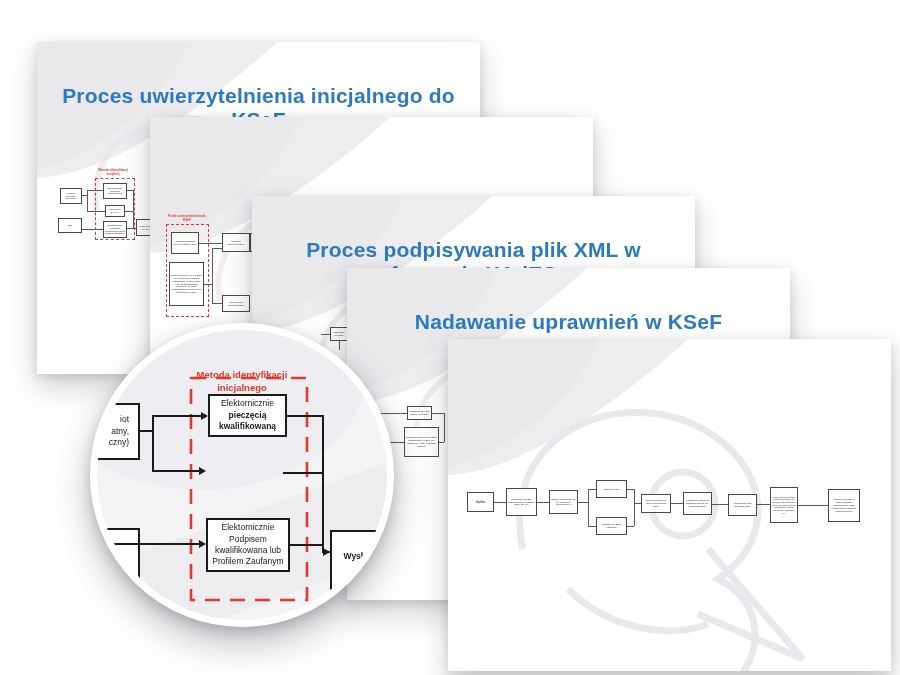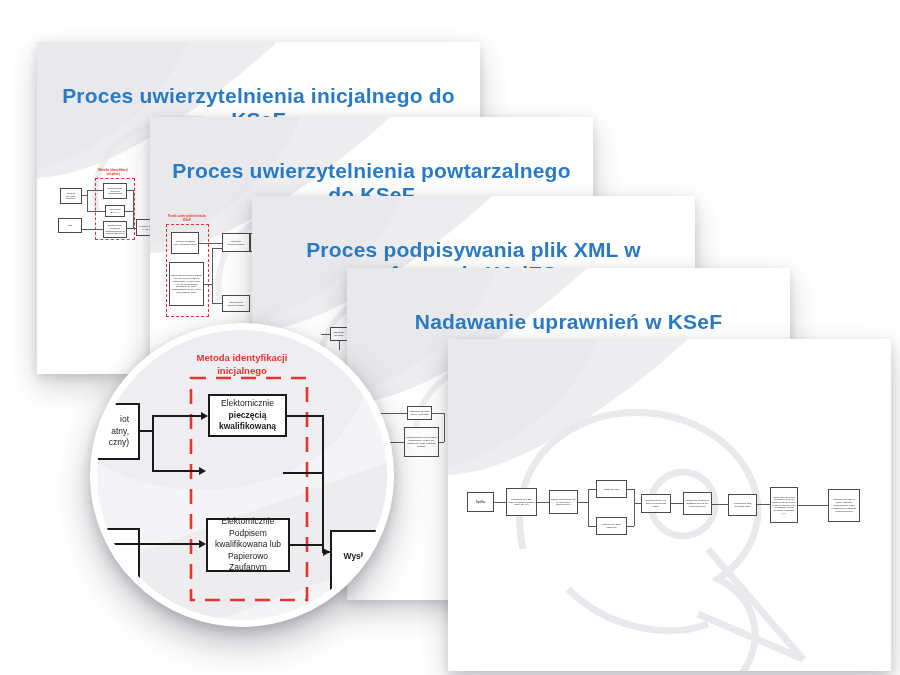--- a/index.html
+++ b/index.html
@@ -24,21 +24,21 @@
         border:7px solid #ffffff;border-radius:50%;background:#f4f4f6;overflow:hidden;
         box-shadow:0 16px 36px rgba(30,30,45,.30),0 4px 12px rgba(30,30,45,.18);z-index:60;}
   .mg-box{position:absolute;background:#fff;border:2px solid #1a1a1a;font-size:8.5px;
         line-height:1.35;color:#1a1a1a;display:flex;flex-direction:column;align-items:center;
         justify-content:center;text-align:center;box-sizing:border-box;}
   .mg-hl{position:absolute;height:2px;background:#1a1a1a;}
   .mg-vl{position:absolute;width:2px;background:#1a1a1a;}
   .mg-arr{position:absolute;width:0;height:0;border-top:4px solid transparent;
         border-bottom:4px solid transparent;border-left:7px solid #1a1a1a;}
   .mg-label{position:absolute;color:#e8352e;font-weight:bold;font-size:9.5px;
-        line-height:1.35;text-align:center;}
+        line-height:1.35;text-align:center;margin-top:17px;}
   .b{font-weight:bold;}
   
   .logo{position:absolute;display:flex;align-items:center;color:#24517c;}
   .logo-word{font-weight:bold;font-size:21px;letter-spacing:2.5px;color:#24517c;}
   .logo-tag{position:absolute;right:0;bottom:-7px;font-size:4.6px;letter-spacing:.9px;
         color:#24517c;white-space:nowrap;}
   .z10{z-index:10}.z20{z-index:20}.z30{z-index:30}.z40{z-index:40}.z50{z-index:50}
 </style>
 </head>
 <body>
@@ -79,21 +79,20 @@
   <div class="slide z20" style="left:150px;top:117px;">
     <svg class="swoosh" width="443" height="332" viewBox="0 0 443 332">
       <path d="M0 0 H240 C195 42 120 98 60 122 C40 130 18 135 0 136 Z" fill="#ededf0"></path>
       <path d="M0 0 H150 C130 55 70 108 0 128 Z" fill="#e5e5ea" opacity="0.55"></path>
       <g stroke="#ebebef" stroke-width="6" fill="none" opacity="0.8">
         <path d="M70 185 C55 105 150 70 215 105 C265 133 270 190 225 220 C260 240 265 280 235 305"></path>
         <circle cx="200" cy="155" r="26"></circle>
         <path d="M220 195 L295 280 L215 250"></path>
       </g>
     </svg>
-    <div class="slide-title">Proces uwierzytelnienia powtarzalnego do KSeF</div>
 
     <div class="redlabel" style="left:14px;top:98px;width:46px;">Punkt uwierzytelnienia do KSeF</div>
     <div class="reddash" style="left:16px;top:107px;width:41px;height:91px;"></div>
     <div class="fbox" style="left:21px;top:115px;width:28px;height:22px;">Aplikacja Podatnika KSeF (logowanie web)</div>
     <div class="fbox" style="left:19px;top:145px;width:35px;height:44px;">Uwierzytelnienie przez system (np. komercyjny program zintegrowany z KSeF przez API) lub bezpośrednia integracja API KSeF, kwalifikowana pieczęć, token autoryzacyjny KSeF</div>
     <div class="fbox" style="left:72px;top:116px;width:28px;height:19px;">Manualne uwierzytelnianie</div>
     <div class="fbox" style="left:72px;top:178px;width:28px;height:17px;">Automatyczne uwierzytelnianie</div>
     <div class="fbox" style="left:100px;top:116px;width:9px;height:19px;"></div>
     <div class="hl" style="left:49px;top:126px;width:23px;"></div>
     <div class="hl" style="left:54px;top:167px;width:8px;"></div>
@@ -194,21 +193,21 @@
 
     <div class="mg-box" style="left:111px;top:64px;width:79px;height:43px;">
       <span>Elektornicznie</span>
       <span class="b">pieczęcią</span>
       <span class="b">kwalifikowaną</span>
     </div>
     <div class="mg-box" style="left:109px;top:188px;width:84px;height:54px;">
       <span>Elektornicznie</span>
       <span>Podpisem</span>
       <span>kwalifikowana lub</span>
-      <span>Papierowo Zaufanym</span>
+      <span>Profilem Zaufanym</span>
     </div>
 
     <div class="mg-box" style="left:-110px;top:73px;width:153px;height:57px;align-items:flex-end;padding-right:9px;">
       <span>iot</span>
       <span>atny,</span>
       <span>czny)</span>
     </div>
     <div class="mg-box" style="left:-75px;top:198px;width:118px;height:50px;"></div>
     <div class="mg-box" style="left:233px;top:200px;width:85px;height:65px;">
       <span class="b">Wysłanie ZAW</span>

